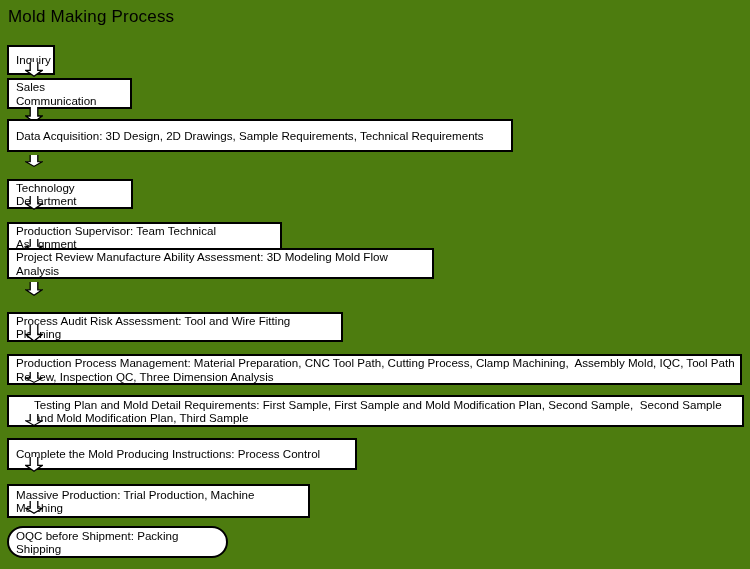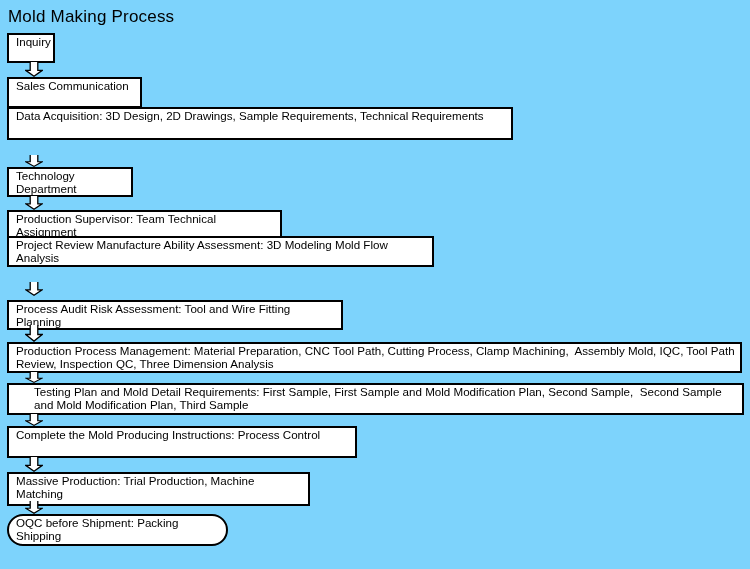--- a/index.html
+++ b/index.html
@@ -4,42 +4,43 @@
 <style>
   html, body {
     margin: 0;
     padding: 0;
     background: #ffffff;
   }
   #canvas {
     position: relative;
     width: 750px;
     height: 569px;
-    background: #7dd3fc;
+    background: #4d7c0f;
     font-family: "Liberation Sans", sans-serif;
     overflow: hidden;
   }
   .page-title {
     position: absolute;
     left: 8px;
     top: 7px;
     margin: 0;
     font-size: 17px;
     font-weight: 400;
     color: #000000;
     letter-spacing: 0.2px;
   }
   .flow-box {
     position: absolute;
     left: 7px;
     box-sizing: border-box;
     background: #ffffff;
     border: 2px solid #000000;
     display: flex;
-    align-items: flex-start;
+    align-items: center;
+    margin-top: 12px;
   }
   .flow-label {
     font-size: 11.6px;
     line-height: 13.4px;
     color: #000000;
     padding: 0 5px 0 7px;
     white-space: pre-wrap;
   }
   .flow-arrow {
     position: absolute;
@@ -53,21 +54,21 @@
 
 <div id="canvas">
   <h1 class="page-title">Mold Making Process</h1>
   <div id="flow">
       <div class="flow-box" style="top: 33px; height: 30px; width: 48px;">
         <span class="flow-label">Inquiry</span>
       </div>
       <svg class="flow-arrow" viewBox="0 0 18 15" preserveAspectRatio="none" style="top: 62px; height: 15px;">
         <path d="M5.2 0 L5.2 8.4 L0.8 8.4 L9 14.2 L17.2 8.4 L12.8 8.4 L12.8 0" fill="#ffffff" stroke="#000000" stroke-width="1.3"></path>
       </svg>
-      <div class="flow-box" style="top: 77px; height: 31px; width: 135px;">
+      <div class="flow-box" style="top: 66px; height: 31px; width: 125px;">
         <span class="flow-label">Sales Communication</span>
       </div>
       <svg class="flow-arrow" viewBox="0 0 18 15" preserveAspectRatio="none" style="top: 107px; height: 16px;">
         <path d="M5.2 0 L5.2 8.4 L0.8 8.4 L9 14.2 L17.2 8.4 L12.8 8.4 L12.8 0" fill="#ffffff" stroke="#000000" stroke-width="1.3"></path>
       </svg>
       <div class="flow-box" style="top: 107px; height: 33px; width: 506px;">
         <span class="flow-label">Data Acquisition: 3D Design, 2D Drawings, Sample Requirements, Technical Requirements</span>
       </div>
       <svg class="flow-arrow" viewBox="0 0 18 15" preserveAspectRatio="none" style="top: 155px; height: 12px;">
         <path d="M5.2 0 L5.2 8.4 L0.8 8.4 L9 14.2 L17.2 8.4 L12.8 8.4 L12.8 0" fill="#ffffff" stroke="#000000" stroke-width="1.3"></path>

